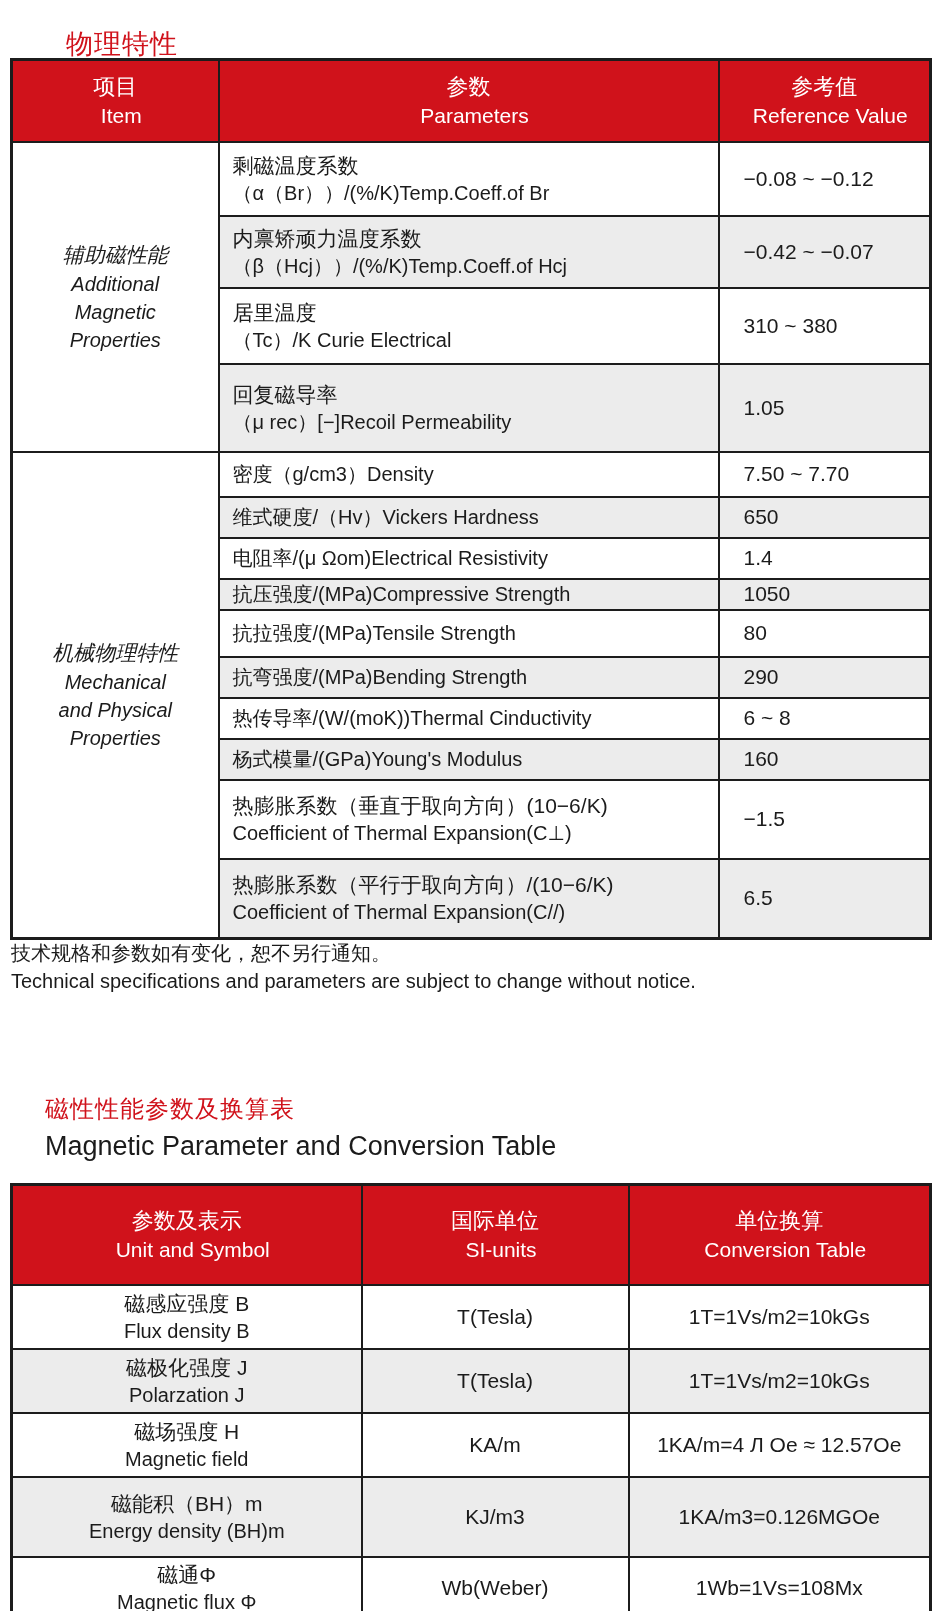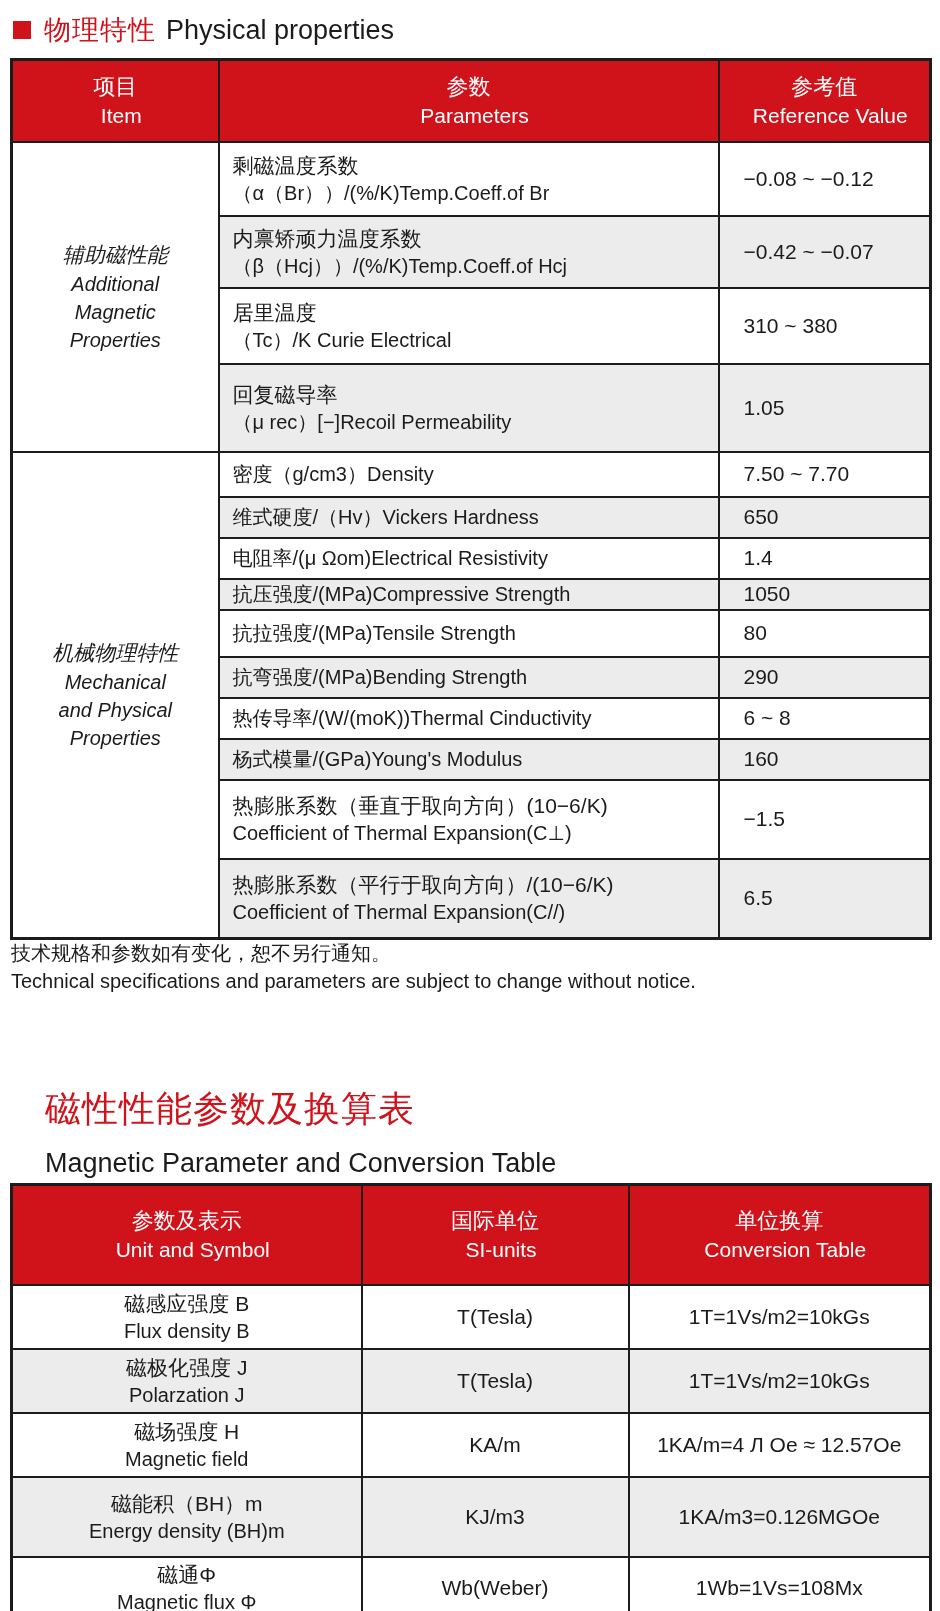--- a/index.html
+++ b/index.html
@@ -3,29 +3,29 @@
 <meta charset="utf-8">
 <style>
   html,body{margin:0;padding:0;background:#ffffff;}
   .page{
     position:relative;width:940px;height:1611px;background:#fff;overflow:hidden;
     font-family:"Liberation Sans",sans-serif;color:#1b1b1b;
   }
   
   .sec-title{position:absolute;left:13px;display:flex;align-items:center;}
   .sec-title .bullet{display:inline-block;background:#d0121b;margin-right:13px;}
-  .t1{top:12px;height:36px;}
+  .t1{top:26px;height:36px;flex-direction:column;}
   .t1 .bullet{width:18px;height:18px;}
   .t1 .zh{color:#d0121b;font-size:27px;margin-right:10px;letter-spacing:1px;}
   .t1 .en{color:#1b1b1b;font-size:27px;}
   .t2-wrap{position:absolute;left:15px;top:1092px;}
   .t2-line1{display:flex;align-items:center;height:34px;}
   .t2-line1 .bullet{width:20px;height:20px;margin-right:10px;}
-  .t2-line1 .zh{color:#d0121b;font-size:36px;letter-spacing:1px;}
-  .t2-line2{margin-left:30px;font-size:27px;color:#1b1b1b;margin-top:22px;}
+  .t2-line1 .zh{color:#d0121b;font-size:24px;letter-spacing:1px;}
+  .t2-line2{margin-left:30px;font-size:27px;color:#1b1b1b;margin-top:5px;}
 
   
   table.tbl{border-collapse:collapse;table-layout:fixed;position:absolute;left:10px;}
   table.tbl td{border:2px solid #1c1c1c;vertical-align:middle;overflow:hidden;}
   table.tbl{border:3px solid #1c1c1c;}
   tr.head td{background:#d0121b;color:#ffffff;text-align:center;}
   tr.head .hz{font-size:22px;line-height:30px;}
   tr.head .he{font-size:21px;line-height:27px;padding-left:12px;}
   tr.shaded td{background:#ececec;}
 

